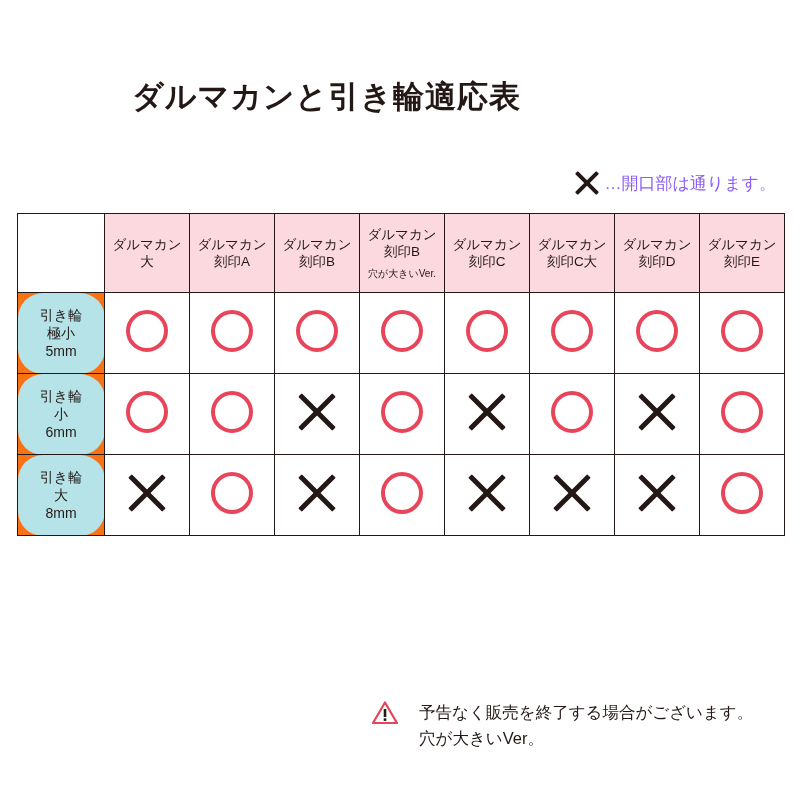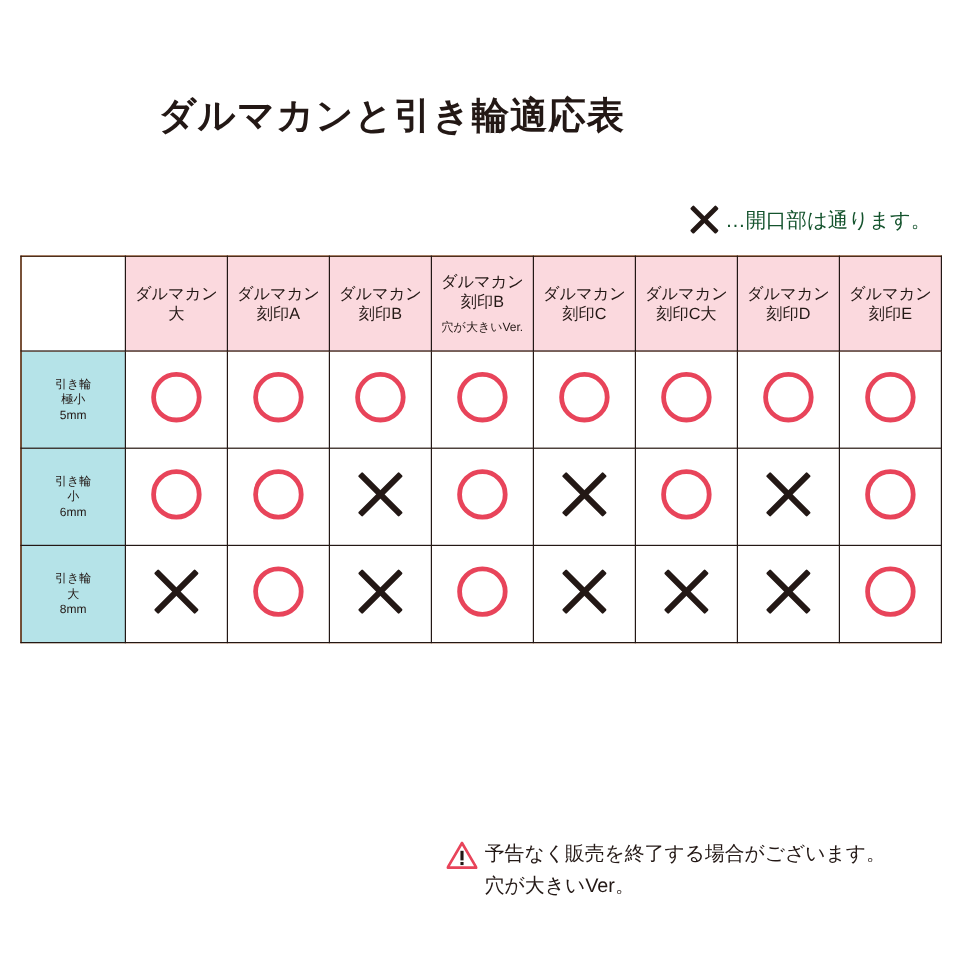--- a/index.html
+++ b/index.html
@@ -37,21 +37,21 @@
 
   
   .legend {
     position: absolute;
     top: 168px;
     right: 24px;
     display: flex;
     align-items: center;
     gap: 2px;
     font-size: 17px;
-    color: #14532d;
+    color: #8b5cf6;
   }
   .legend-mark {
     position: relative;
     width: 30px;
     height: 30px;
     display: inline-block;
   }
   .legend-mark::before,
   .legend-mark::after {
     content: "";
@@ -108,23 +108,24 @@
   }
   th.colhead .sub {
     display: block;
     font-size: 10px;
     line-height: 1.2;
     margin-top: 8px;
   }
   td.rowhead {
     height: 80px;
     background: #b5e3e8;
-    font-size: 10px;
+    font-size: 14px;
     line-height: 1.3;
     color: #231815;
+    border-radius: 25px;
   }
   td.cell {
     height: 80px;
     background: #ffffff;
   }
 
   
   .mark-circle {
     display: inline-block;
     width: 42px;
@@ -154,21 +155,21 @@
   .mark-cross::before { transform: translate(-50%,-50%) rotate(45deg); }
   .mark-cross::after  { transform: translate(-50%,-50%) rotate(-45deg); }
 
   
   .note {
     position: absolute;
     left: 372px;
     top: 700px;
     display: flex;
     align-items: flex-start;
-    gap: 6px;
+    gap: 21px;
     font-size: 16.5px;
     line-height: 1.55;
     color: #231815;
   }
   .warn-icon {
     position: relative;
     width: 26px;
     height: 24px;
     flex: 0 0 auto;
     margin-top: 1px;

